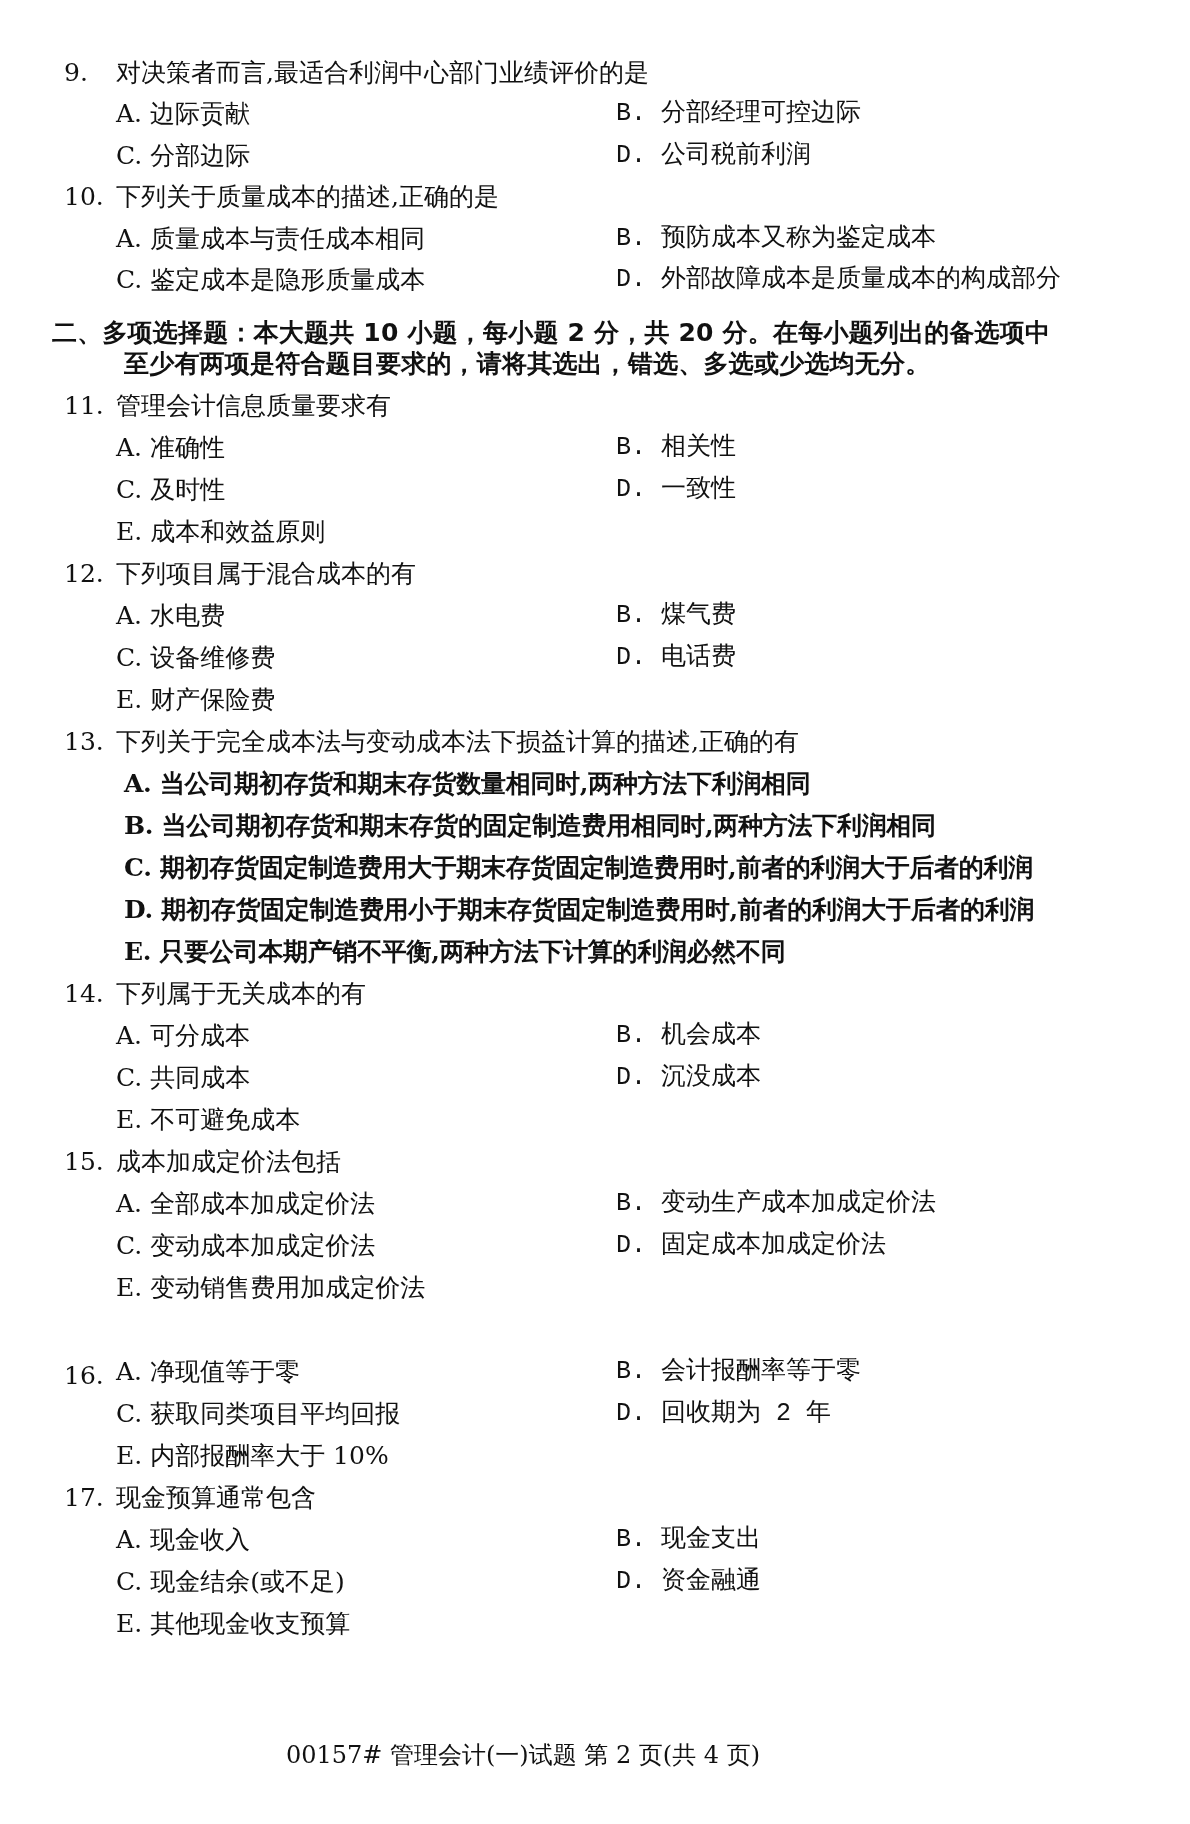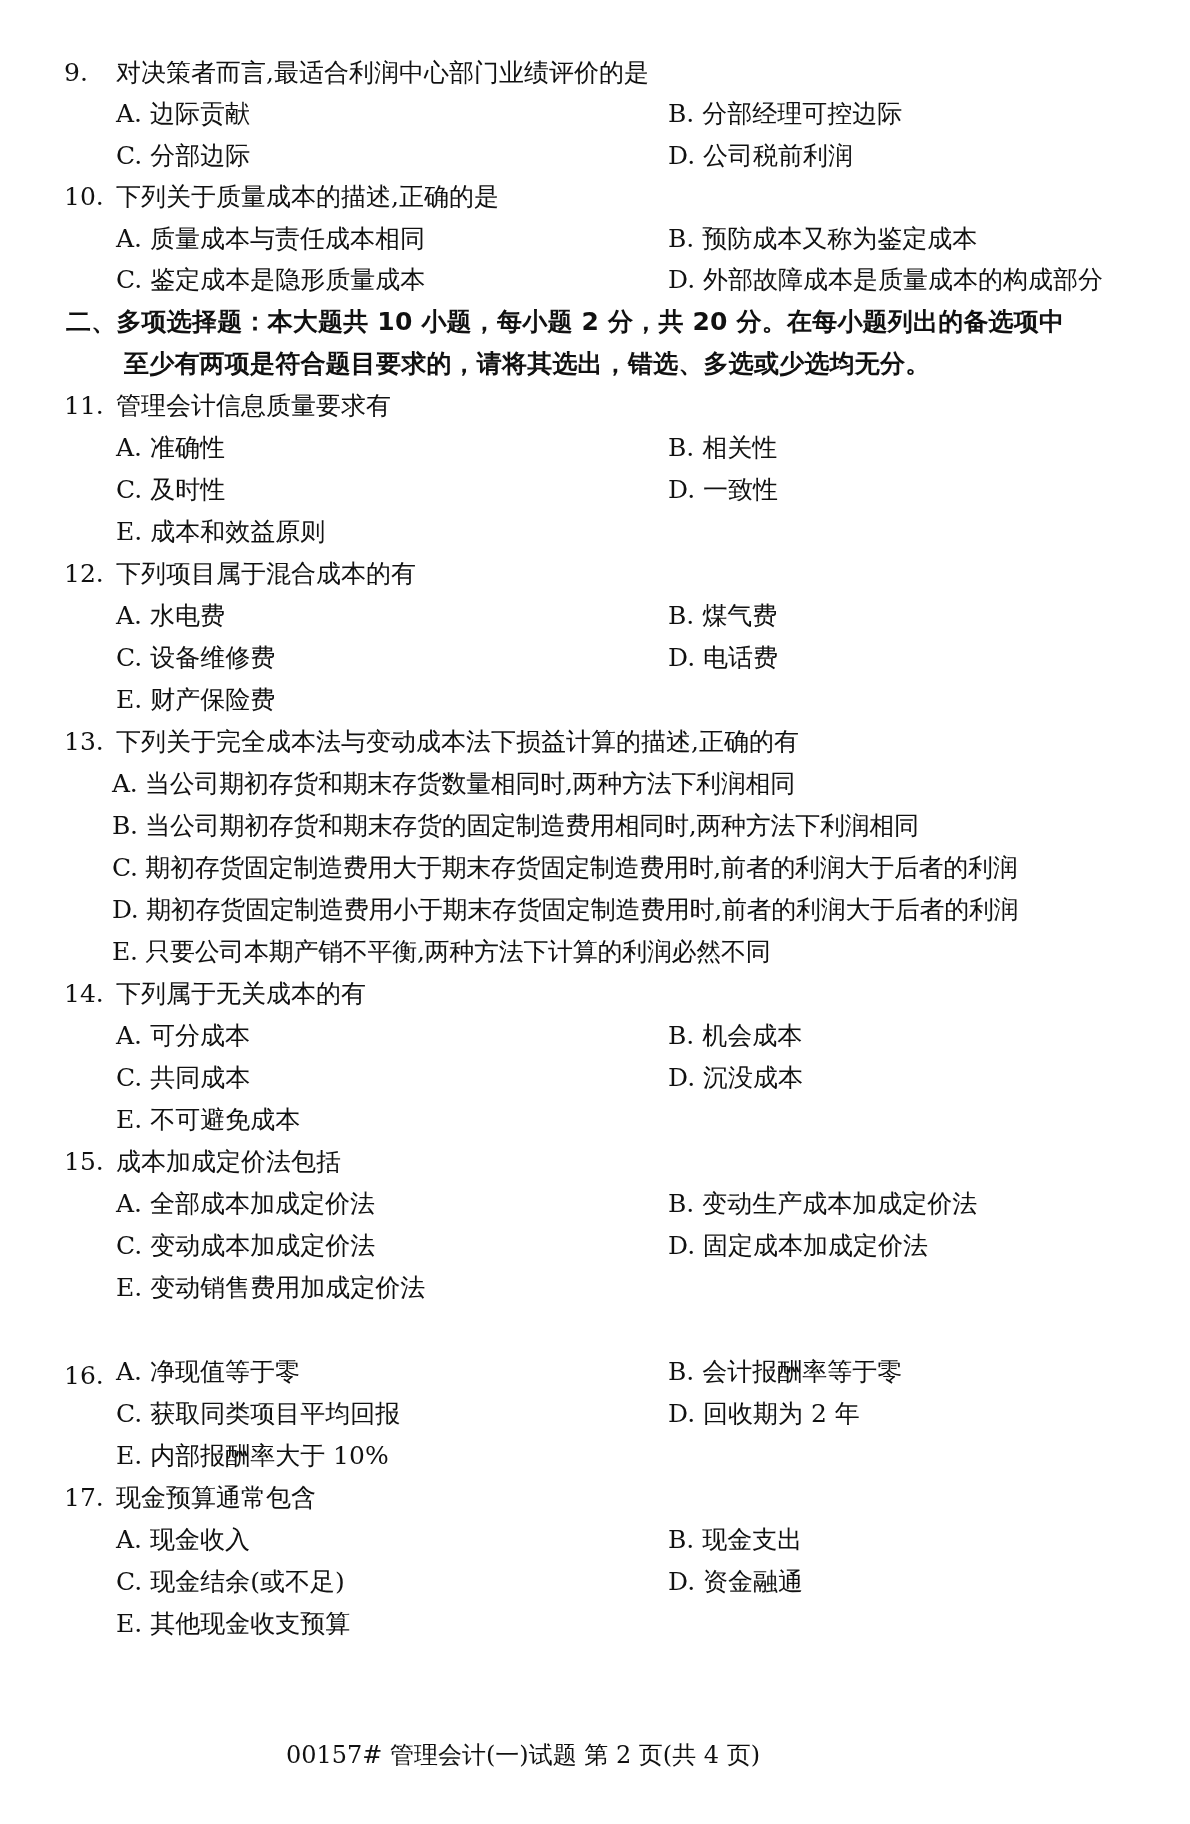--- a/index.html
+++ b/index.html
@@ -9,27 +9,27 @@
     color: #111111;
   }
   .page { position: absolute; left: 0; top: 0; width: 1190px; height: 1824px; }
   .line {
     position: absolute; left: 0; width: 1190px; height: 40px;
     font-size: 25px; line-height: 40px; white-space: nowrap;
   }
   .qnum { position: absolute; left: 64px; }
   .qtext { position: absolute; left: 116px; }
   .opt-left { position: absolute; left: 116px; }
-  .opt-right { position: absolute; left: 668px; }
-  .opt-wide { position: absolute; left: 112px; letter-spacing: -0.3px; }
+  .opt-right { position: absolute; left: 616px; font-family: Liberation Mono, monospace; }
+  .opt-wide { position: absolute; left: 124px; letter-spacing: -0.3px; font-weight: bold; }
   .section {
     font-family: "DejaVu Sans", "Liberation Sans", sans-serif;
     font-weight: bold; font-size: 25px; letter-spacing: 0.2px;
   }
-  .section .s1 { position: absolute; left: 66px; }
+  .section .s1 { position: absolute; left: 52px; margin-top: 11px; }
   .section .s2 { position: absolute; left: 124px; }
   .footer {
     position: absolute; top: 1735px; left: 0; width: 1046px; text-align: center;
     font-size: 24px; line-height: 40px;
   }
 </style>
 </head>
 <body>
 
 <div class="page">

